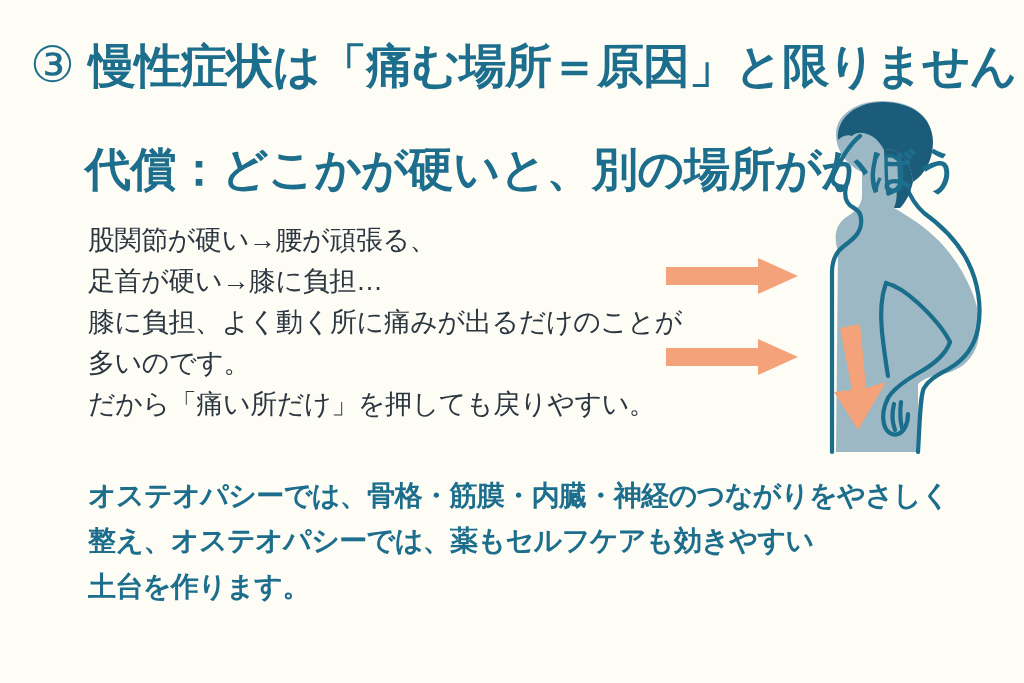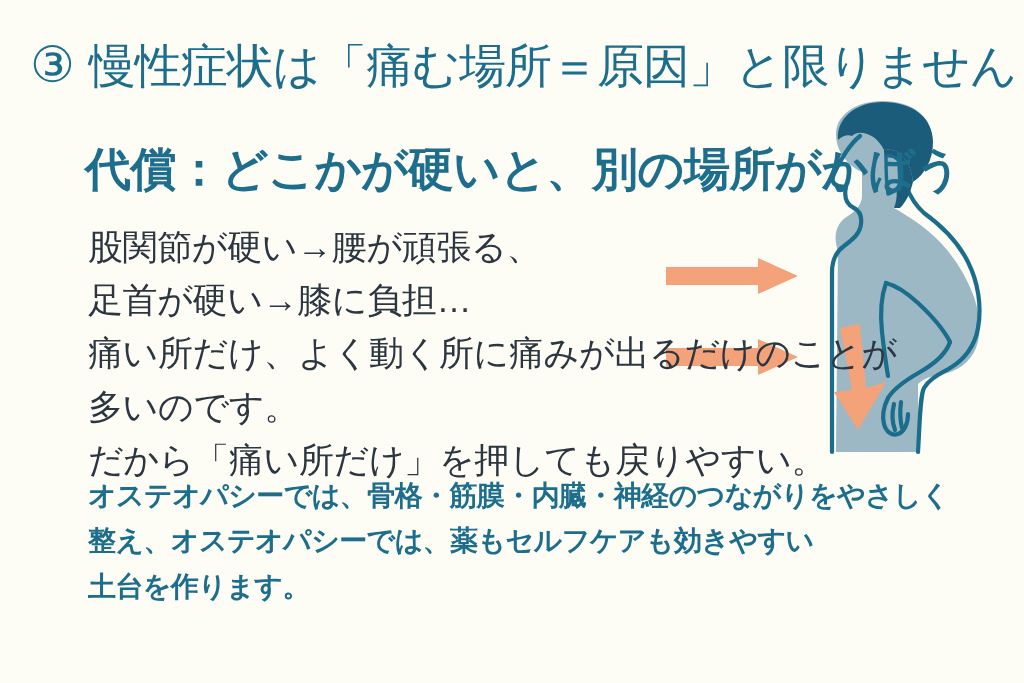--- a/index.html
+++ b/index.html
@@ -37,21 +37,21 @@
     font-size: 50px;
     line-height: 1;
     color: #1d6e8c;
     font-weight: 400;
     letter-spacing: 0;
   }
   #title-text {
     font-size: 47px;
     line-height: 1;
     color: #1d6e8c;
-    font-weight: 400;
+    font-weight: 700;
     letter-spacing: -1px;
   }
 
   
   #subtitle {
     position: absolute;
     left: 85px;
     top: 143px;
     font-size: 46px;
     line-height: 1.15;
@@ -64,21 +64,21 @@
 
   
   #body-block {
     position: absolute;
     left: 88px;
     top: 220px;
     width: 600px;
     z-index: 5;
   }
   .body-line {
-    font-size: 35px;
+    font-size: 27px;
     line-height: 1.52;
     color: #2b3640;
     font-weight: 500;
     letter-spacing: -0.4px;
     white-space: nowrap;
   }
 
   
   #highlight-block {
     position: absolute;
@@ -122,21 +122,21 @@
   <div id="title-row">
     <span id="title-number">③</span>
     <span id="title-text">慢性症状は「痛む場所＝原因」と限りません</span>
   </div>
 
   <div id="subtitle">代償：どこかが硬いと、別の場所がかばう</div>
 
   <div id="body-block">
     <div class="body-line">股関節が硬い→腰が頑張る、</div>
     <div class="body-line">足首が硬い→膝に負担…</div>
-    <div class="body-line">痛い所だけ、よく動く所に痛みが出るだけのことが</div>
+    <div class="body-line">膝に負担、よく動く所に痛みが出るだけのことが</div>
     <div class="body-line">多いのです。</div>
     <div class="body-line">だから「痛い所だけ」を押しても戻りやすい。</div>
   </div>
 
   <div id="highlight-block">
     <div class="highlight-line">オステオパシーでは、骨格・筋膜・内臓・神経のつながりをやさしく</div>
     <div class="highlight-line">整え、オステオパシーでは、薬もセルフケアも効きやすい</div>
     <div class="highlight-line">土台を作ります。</div>
   </div>
 

